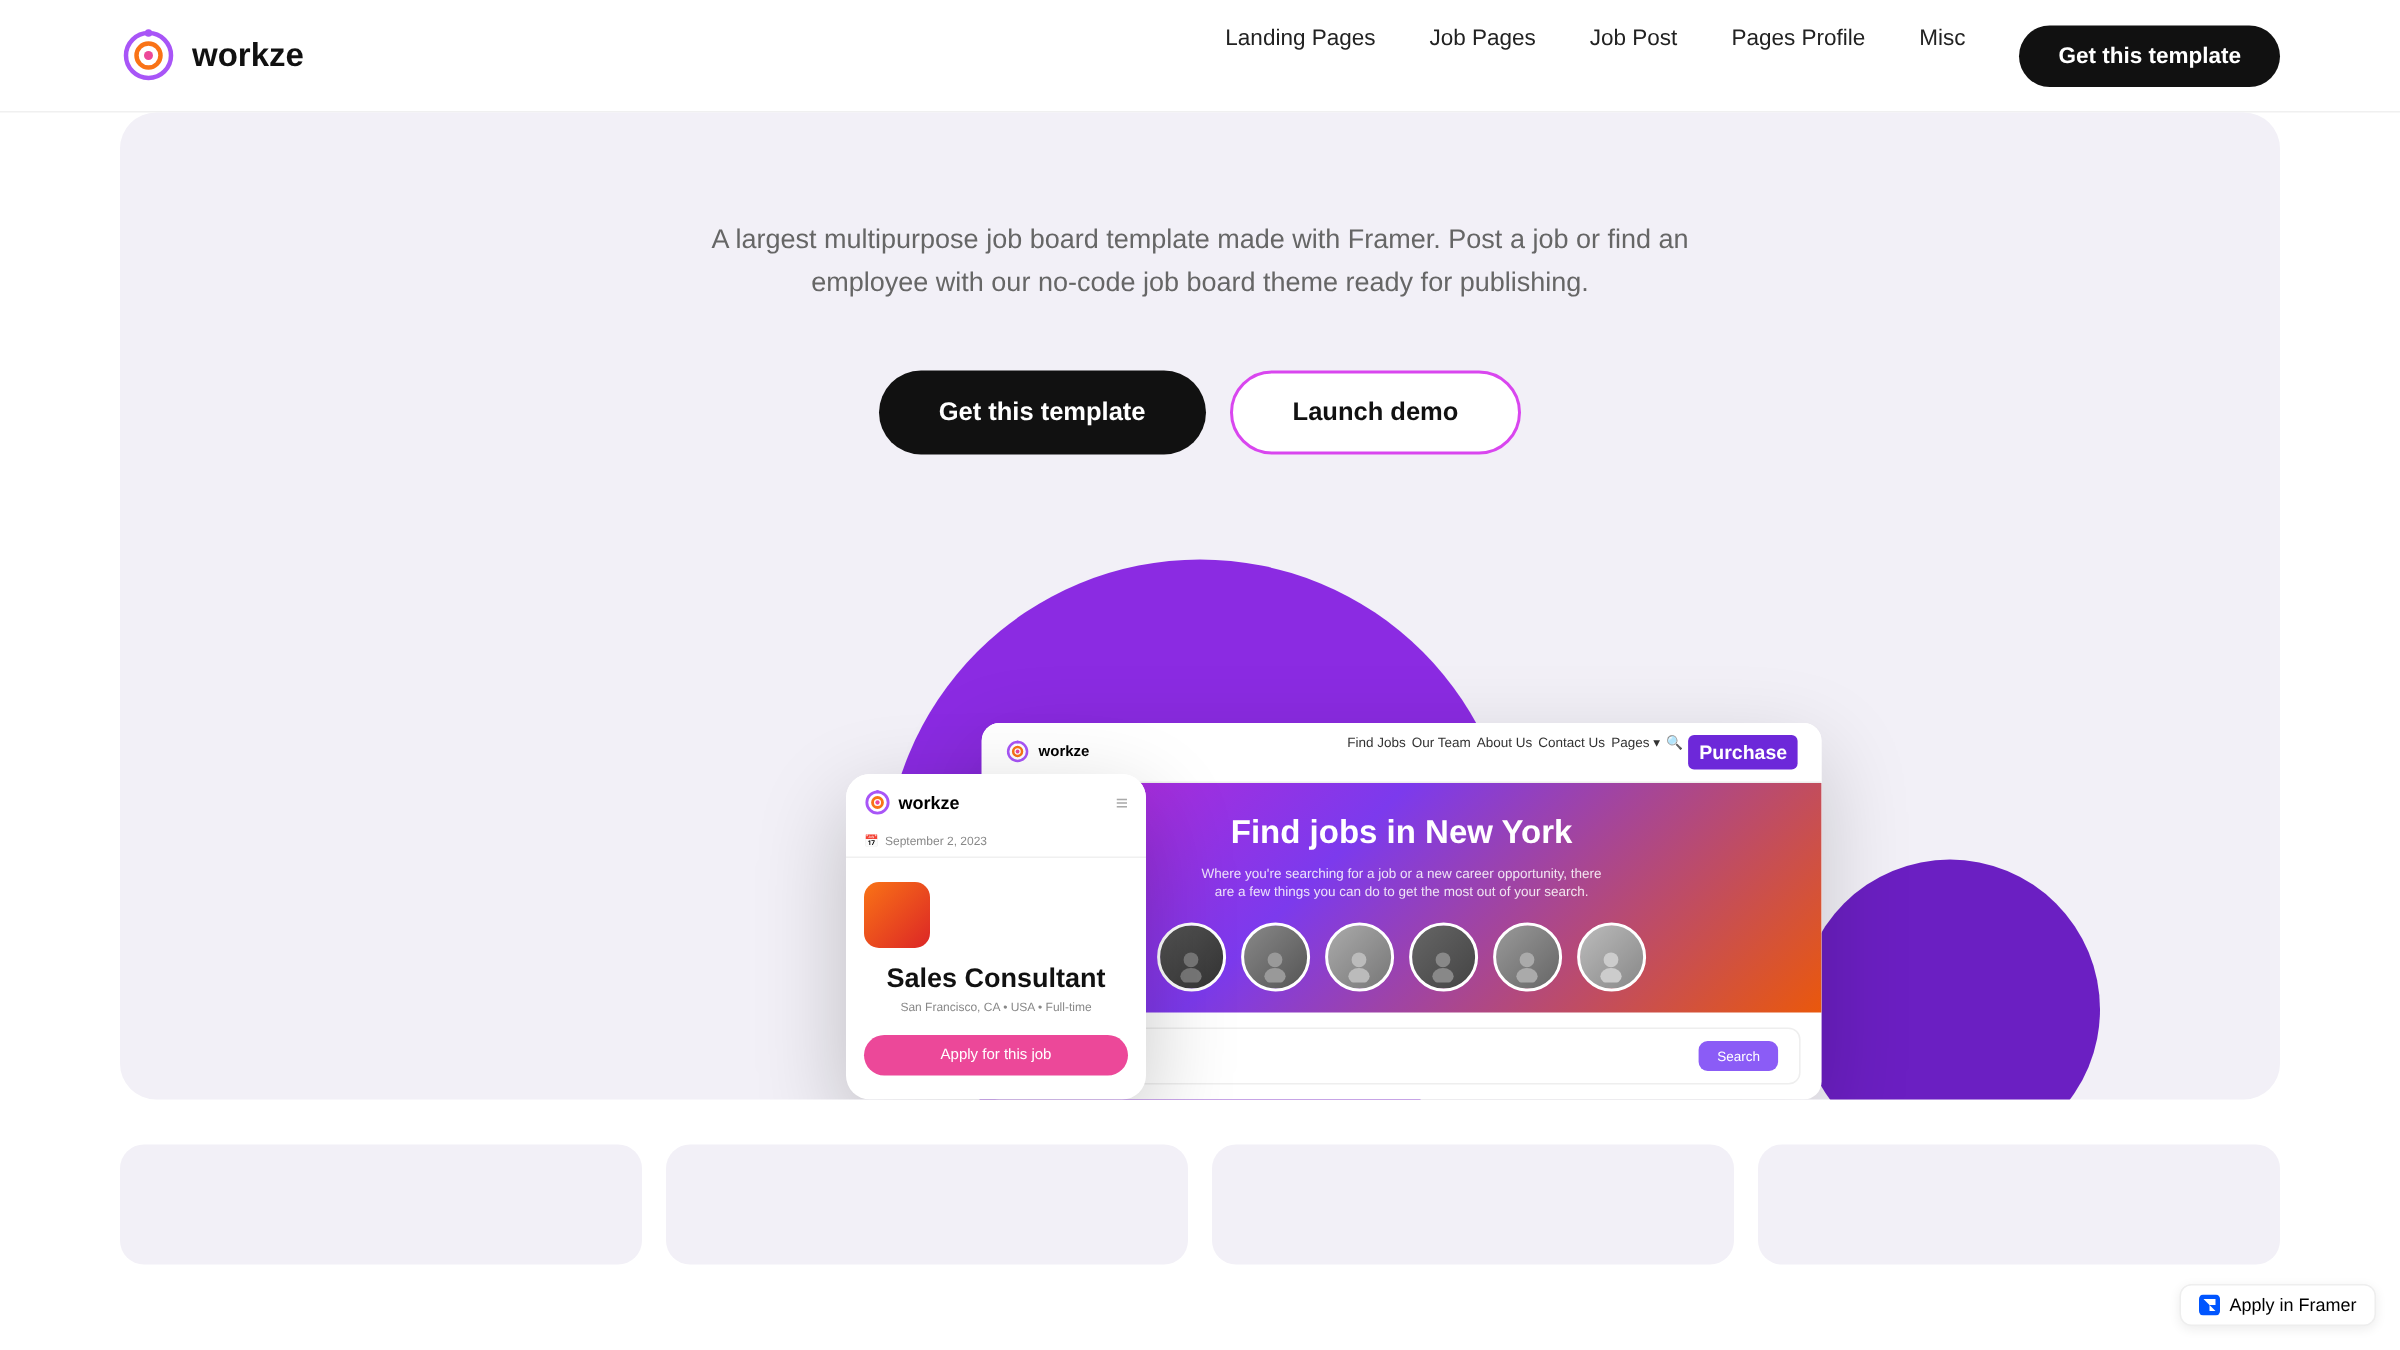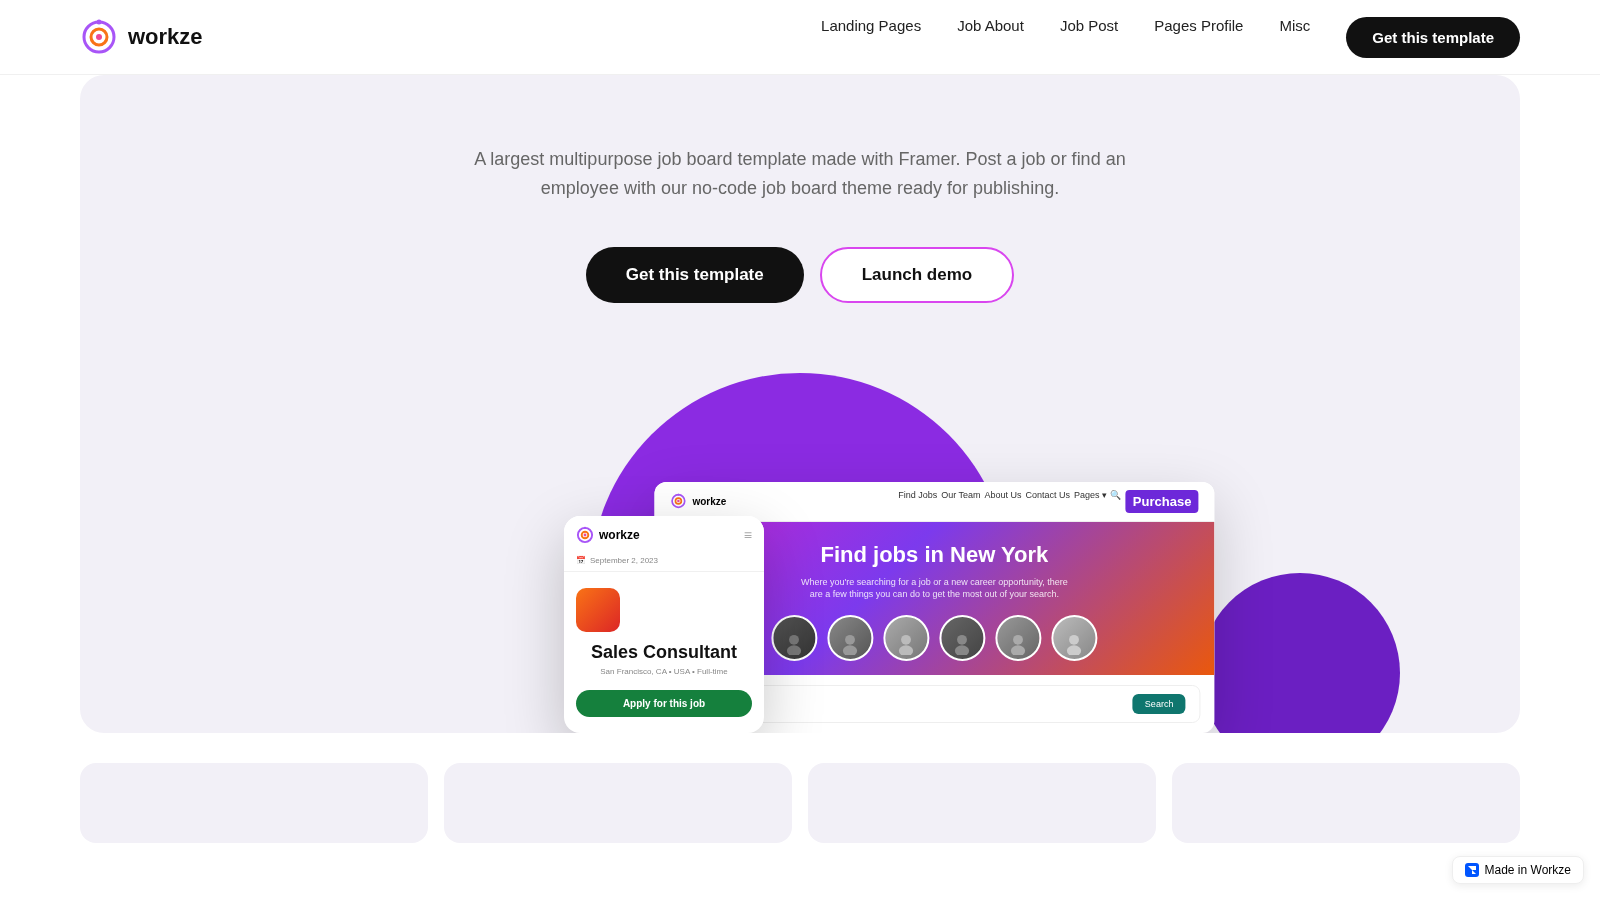--- a/index.html
+++ b/index.html
@@ -73,21 +73,21 @@
       width: 46px; height: 46px; border-radius: 50%;
       border: 2px solid #fff; overflow: hidden; background: #ccc;
       display: flex; align-items: center; justify-content: center;
     }
     .desktop-search-bar {
       display: flex; align-items: center; justify-content: space-between;
       padding: 8px 14px; background: #fff; margin: 10px 14px; border-radius: 8px;
       border: 1px solid #eee;
     }
     .search-input-mock { font-size: 9px; color: #aaa; }
-    .search-btn-mock { background: #0f766e; color: #fff; border: none; border-radius: 6px; padding: 5px 12px; font-size: 9px; cursor: pointer; }
+    .search-btn-mock { background: #8b5cf6; color: #fff; border: none; border-radius: 6px; padding: 5px 12px; font-size: 9px; cursor: pointer; }
 
     
     .mobile-mockup {
       position: absolute; left: 50%; transform: translateX(-118%);
       width: 200px; background: #fff; border-radius: 16px;
       box-shadow: 0 20px 60px rgba(0,0,0,0.22); z-index: 3; bottom: 0; overflow: hidden;
     }
     .mobile-nav {
       display: flex; align-items: center; justify-content: space-between;
       padding: 10px 12px 6px; background: #fff;
@@ -96,21 +96,21 @@
     .mobile-logo-text { font-size: 12px; font-weight: 700; }
     .mobile-date-bar { padding: 6px 12px; font-size: 8px; color: #888; display: flex; align-items: center; gap: 4px; border-bottom: 1px solid #f0f0f0; }
     .mobile-content { padding: 16px 12px; }
     .mobile-company-logo {
       width: 44px; height: 44px; border-radius: 10px;
       background: linear-gradient(135deg, #f97316, #dc2626);
       margin-bottom: 10px;
     }
     .mobile-job-title { font-size: 18px; font-weight: 800; color: #111; margin-bottom: 4px; }
     .mobile-job-meta { font-size: 8px; color: #888; margin-bottom: 14px; }
-    .mobile-apply-btn { background: #15803d; color: #fff; border: none; border-radius: 50px; padding: 8px 0; width: 100%; font-size: 10px; font-weight: 700; cursor: pointer; }
+    .mobile-apply-btn { background: #ec4899; color: #fff; border: none; border-radius: 50px; padding: 8px 0; width: 100%; font-size: 10px; font-weight: 400; cursor: pointer; }
 
     
     .bottom-strip { display: flex; justify-content: space-between; margin: 30px 80px 0; gap: 16px; }
     .strip-card { flex: 1; height: 80px; background: #f2f0f7; border-radius: 16px; }
 
     
     .framer-badge {
       position: fixed; bottom: 16px; right: 16px;
       background: #fff; border: 1px solid #eee; border-radius: 8px;
       padding: 6px 12px; font-size: 12px; display: flex; align-items: center; gap: 6px;
@@ -136,21 +136,21 @@
       <circle cx="19" cy="19" r="19" fill="#fff"></circle>
       <circle cx="19" cy="19" r="15" fill="none" stroke="#a855f7" stroke-width="3"></circle>
       <circle cx="19" cy="19" r="8" fill="none" stroke="#f97316" stroke-width="3"></circle>
       <circle cx="19" cy="19" r="3" fill="#ec4899"></circle>
       <circle cx="19" cy="4" r="2.5" fill="#a855f7"></circle>
     </svg>
     <span class="logo-text">workze</span>
   </div>
   <div class="nav-links">
     <a class="nav-link">Landing Pages</a>
-    <a class="nav-link">Job About</a>
+    <a class="nav-link">Job Pages</a>
     <a class="nav-link">Job Post</a>
     <a class="nav-link">Pages Profile</a>
     <a class="nav-link">Misc</a>
     <button class="cta-btn">Get this template</button>
   </div>
 </nav>
 
 <section class="hero-section">
   <p class="hero-subtitle">A largest multipurpose job board template made with Framer. Post a job or find an employee with our no-code job board theme ready for publishing.</p>
   <div class="hero-buttons">
@@ -277,14 +277,14 @@
   <div class="strip-card"></div>
   <div class="strip-card"></div>
   <div class="strip-card"></div>
 </div>
 
 <div class="framer-badge">
   <svg width="14" height="14" viewBox="0 0 14 14">
     <rect width="14" height="14" rx="3" fill="#0055FF"></rect>
     <path d="M3 3h8v4H7L3 3zM3 7h4l4 4H7v-4H3z" fill="#fff"></path>
   </svg>
-  <span>Made in Workze</span>
+  <span>Apply in Framer</span>
 </div>
 
 </body></html>

